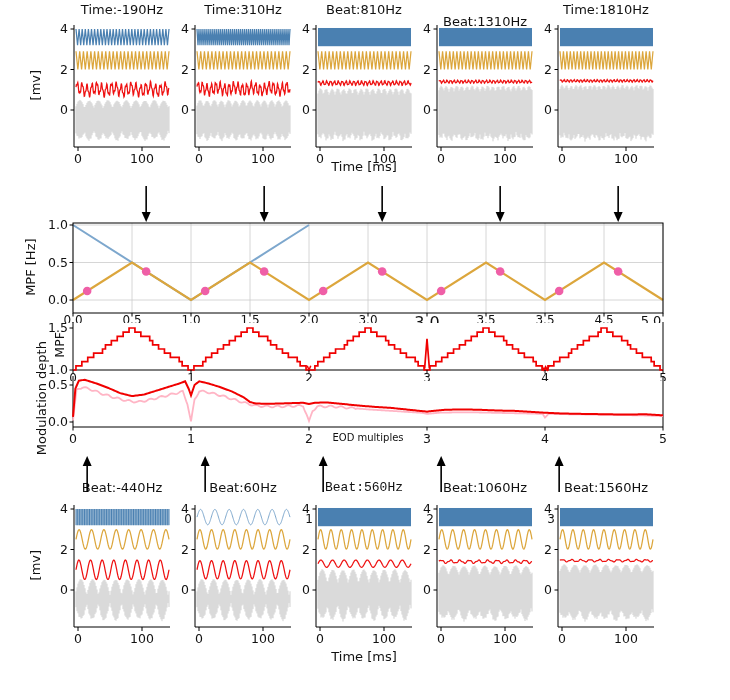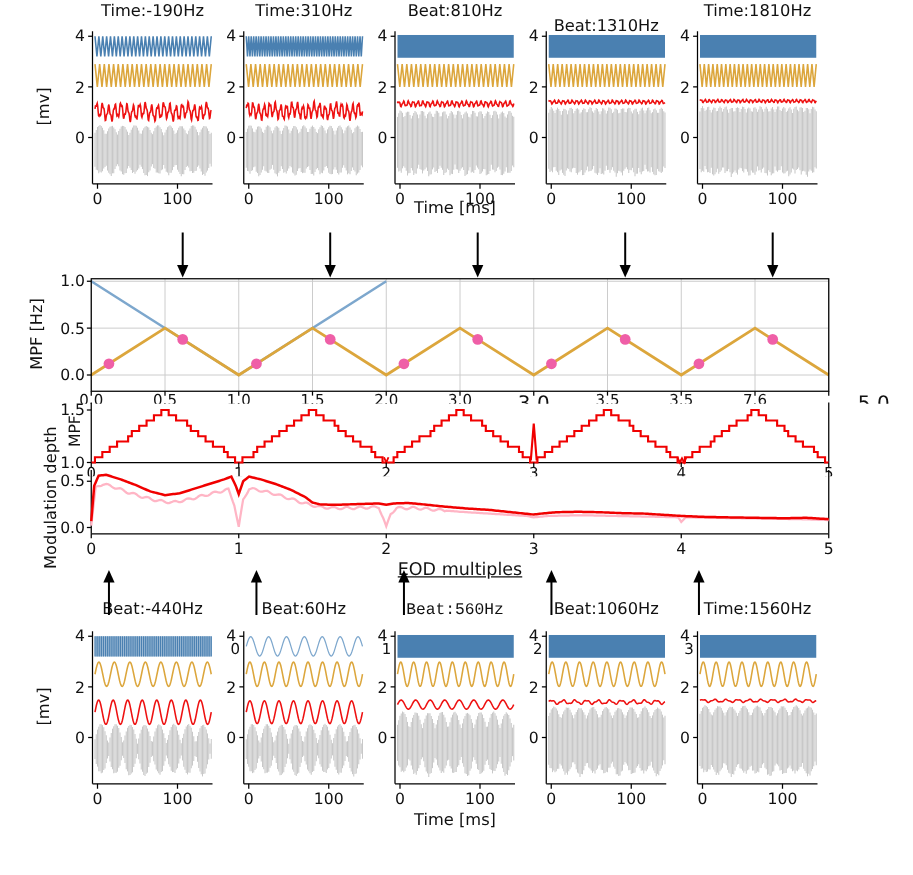--- a/index.html
+++ b/index.html
@@ -69,62 +69,62 @@
       <div class="t c" style="left: 300px; top: 632px; width: 40px; font-size: 12.5px;">0</div>
       <div class="t c" style="left: 364px; top: 632px; width: 40px; font-size: 12.5px;">100</div>
       <div class="t r" style="left: 289px; top: 513px; width: 24px; font-size: 12px;">1</div>
       <div class="t c" style="left: 425px; top: 481px; width: 120px; font-size: 13px;">Beat:1060Hz</div>
       <div class="t r" style="left: 409px; top: 502px; width: 22px; font-size: 12.5px;">4</div>
       <div class="t r" style="left: 409px; top: 542.5px; width: 22px; font-size: 12.5px;">2</div>
       <div class="t r" style="left: 409px; top: 583px; width: 22px; font-size: 12.5px;">0</div>
       <div class="t c" style="left: 421px; top: 632px; width: 40px; font-size: 12.5px;">0</div>
       <div class="t c" style="left: 485px; top: 632px; width: 40px; font-size: 12.5px;">100</div>
       <div class="t r" style="left: 410px; top: 513px; width: 24px; font-size: 12px;">2</div>
-      <div class="t c" style="left: 546px; top: 481px; width: 120px; font-size: 13px;">Time:1560Hz</div>
+      <div class="t c" style="left: 546px; top: 481px; width: 120px; font-size: 13px;">Beat:1560Hz</div>
       <div class="t r" style="left: 530px; top: 502px; width: 22px; font-size: 12.5px;">4</div>
       <div class="t r" style="left: 530px; top: 542.5px; width: 22px; font-size: 12.5px;">2</div>
       <div class="t r" style="left: 530px; top: 583px; width: 22px; font-size: 12.5px;">0</div>
       <div class="t c" style="left: 542px; top: 632px; width: 40px; font-size: 12.5px;">0</div>
       <div class="t c" style="left: 606px; top: 632px; width: 40px; font-size: 12.5px;">100</div>
       <div class="t r" style="left: 531px; top: 513px; width: 24px; font-size: 12px;">3</div>
       <div class="t c" style="left: 14px; top: 558px; width: 44px; font-size: 13px; transform: rotate(-90deg);">[mv]</div>
       <div class="t c" style="left: 304px; top: 650px; width: 120px; font-size: 13px;">Time [ms]</div>
       <div class="t r" style="left: 38px; top: 218px; width: 30px; font-size: 12.5px;">1.0</div>
       <div class="t r" style="left: 38px; top: 255.5px; width: 30px; font-size: 12.5px;">0.5</div>
       <div class="t r" style="left: 38px; top: 293px; width: 30px; font-size: 12.5px;">0.0</div>
       <div class="t c clip" style="left: 58px; top: 314px; width: 30px; height: 9px; font-size: 12px;">0.0</div>
       <div class="t c clip" style="left: 117px; top: 314px; width: 30px; height: 9px; font-size: 12px;">0.5</div>
       <div class="t c clip" style="left: 176px; top: 314px; width: 30px; height: 9px; font-size: 12px;">1.0</div>
       <div class="t c clip" style="left: 235px; top: 314px; width: 30px; height: 9px; font-size: 12px;">1.5</div>
       <div class="t c clip" style="left: 294px; top: 314px; width: 30px; height: 9px; font-size: 12px;">2.0</div>
       <div class="t c clip" style="left: 353px; top: 314px; width: 30px; height: 9px; font-size: 12px;">3.0</div>
       <div class="t c clip" style="left: 412px; top: 314px; width: 30px; height: 9px; font-size: 16px;">3.0</div>
       <div class="t c clip" style="left: 471px; top: 314px; width: 30px; height: 9px; font-size: 12px;">3.5</div>
       <div class="t c clip" style="left: 530px; top: 314px; width: 30px; height: 9px; font-size: 12px;">3.5</div>
-      <div class="t c clip" style="left: 589px; top: 314px; width: 30px; height: 9px; font-size: 12px;">7.6</div>
-      <div class="t c clip" style="left: 684px; top: 314px; width: 30px; height: 9px; font-size: 16px;">5.0</div>
+      <div class="t c clip" style="left: 589px; top: 314px; width: 30px; height: 9px; font-size: 12px;">4.5</div>
+      <div class="t c clip" style="left: 636px; top: 314px; width: 30px; height: 9px; font-size: 13px;">5.0</div>
       <div class="t c" style="left: -14px; top: 260px; width: 90px; font-size: 13px; transform: rotate(-90deg);">MPF [Hz]</div>
       <div class="t r" style="left: 38px; top: 321px; width: 30px; font-size: 12.5px;">1.5</div>
       <div class="t r" style="left: 38px; top: 363px; width: 30px; font-size: 12.5px;">1.0</div>
       <div class="t c clip" style="left: 58px; top: 372px; width: 30px; height: 9px; font-size: 12px;">0</div>
       <div class="t c clip" style="left: 176px; top: 372px; width: 30px; height: 9px; font-size: 12px;">1</div>
       <div class="t c clip" style="left: 294px; top: 372px; width: 30px; height: 9px; font-size: 12px;">2</div>
       <div class="t c clip" style="left: 412px; top: 372px; width: 30px; height: 9px; font-size: 12px;">3</div>
       <div class="t c clip" style="left: 530px; top: 372px; width: 30px; height: 9px; font-size: 12px;">4</div>
       <div class="t c clip" style="left: 648px; top: 372px; width: 30px; height: 9px; font-size: 12px;">5</div>
       <div class="t c" style="left: 39px; top: 338px; width: 42px; font-size: 12.5px; transform: rotate(-90deg);">MPF</div>
       <div class="t r" style="left: 38px; top: 378px; width: 30px; font-size: 12.5px;">0.5</div>
       <div class="t r" style="left: 38px; top: 415px; width: 30px; font-size: 12.5px;">0.0</div>
       <div class="t c" style="left: 58px; top: 432px; width: 30px; font-size: 12.5px;">0</div>
       <div class="t c" style="left: 176px; top: 432px; width: 30px; font-size: 12.5px;">1</div>
       <div class="t c" style="left: 294px; top: 432px; width: 30px; font-size: 12.5px;">2</div>
       <div class="t c" style="left: 412px; top: 432px; width: 30px; font-size: 12.5px;">3</div>
       <div class="t c" style="left: 530px; top: 432px; width: 30px; font-size: 12.5px;">4</div>
       <div class="t c" style="left: 648px; top: 432px; width: 30px; font-size: 12.5px;">5</div>
-      <div class="t c" style="left: 308px; top: 449px; width: 120px; font-size: 14px; text-decoration: underline;">EOD multiples</div>
+      <div class="t c" style="left: 308px; top: 432px; width: 120px; font-size: 10px;">EOD multiples</div>
       <div class="t c" style="left: -28px; top: 391px; width: 140px; font-size: 13px; transform: rotate(-90deg);">Modulation depth</div>
     </div>
   <svg id="plot-svg" width="730" height="700" viewBox="0 0 730 700">
       <line x1="74" y1="25" x2="74" y2="147" stroke="#000" stroke-width="1"></line>
       <line x1="74" y1="147" x2="170" y2="147" stroke="#000" stroke-width="1"></line>
       <line x1="70.5" y1="29" x2="74" y2="29" stroke="#000" stroke-width="1"></line>
       <line x1="70.5" y1="69.5" x2="74" y2="69.5" stroke="#000" stroke-width="1"></line>
       <line x1="70.5" y1="110" x2="74" y2="110" stroke="#000" stroke-width="1"></line>
       <line x1="78" y1="147" x2="78" y2="151" stroke="#000" stroke-width="1"></line>
       <line x1="142" y1="147" x2="142" y2="151" stroke="#000" stroke-width="1"></line>

